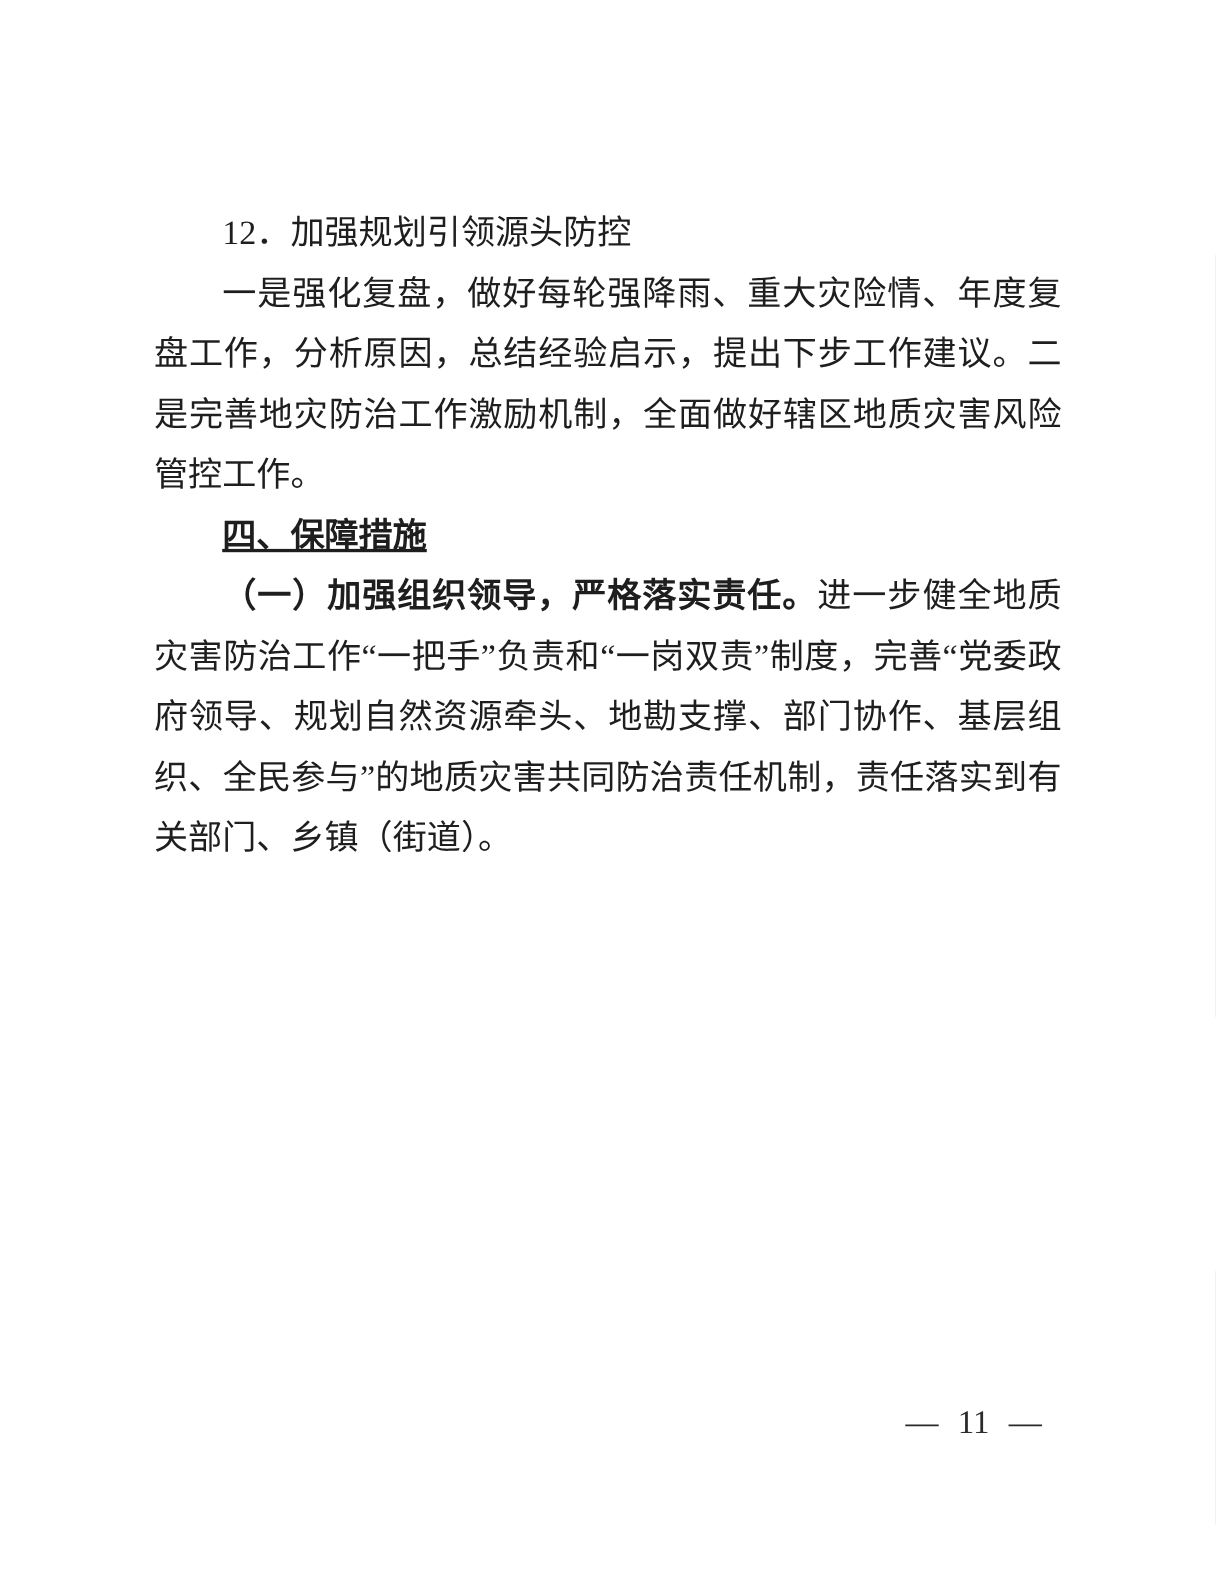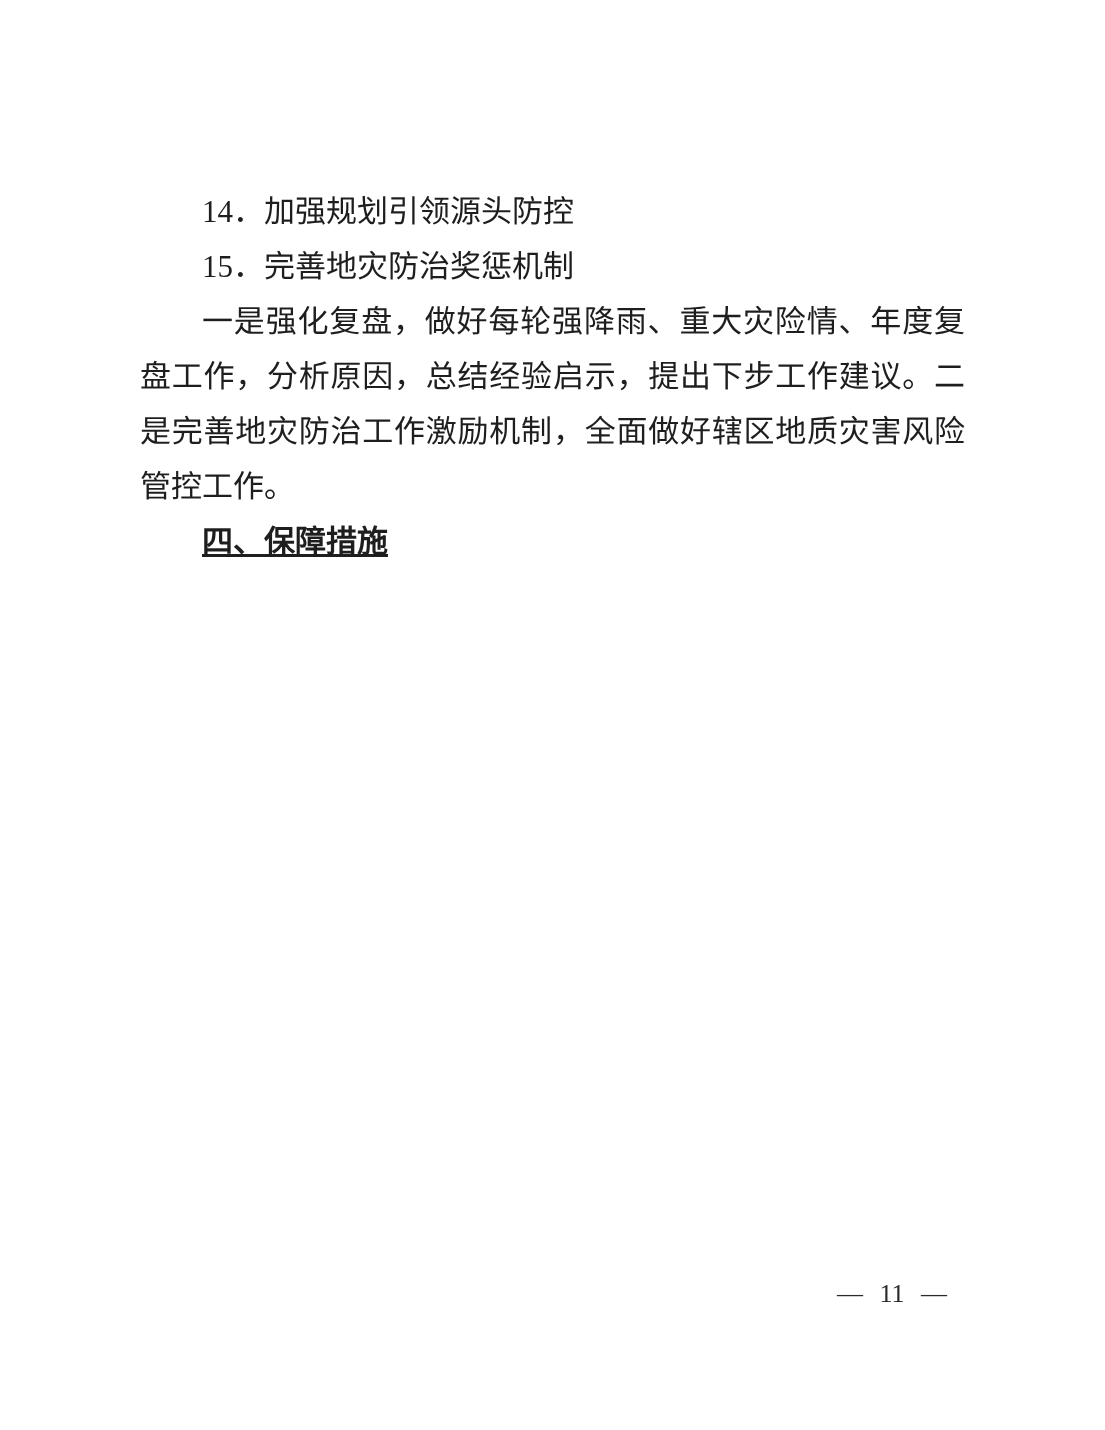--- a/index.html
+++ b/index.html
@@ -35,34 +35,34 @@
     text-decoration: underline;
   }
   .seg { font-weight: inherit; }
   .seg.bold {
     font-weight: 700;
   }
   .footer {
     position: absolute;
     top: 1276px;
     right: 158px;
-    font-size: 26px;
+    font-size: 30px;
     line-height: 36px;
     color: #2a2a2a;
     font-family: "Liberation Serif", "DejaVu Serif", serif;
     word-spacing: 10px;
     white-space: nowrap;
   }
 </style>
 </head>
 <body>
 
 <div class="page">
   <div id="content">
-      <p class="para indent"><span class="seg">14．加强规划引领源头防控</span></p>
-      <p class="para indent"><span class="seg">15．完善地灾防治奖惩机制</span></p>
+      <p class="para indent"><span class="seg">12．加强规划引领源头防控</span></p>
       <p class="para indent"><span class="seg">一是强化复盘，做好每轮强降雨、重大灾险情、年度复盘工作，分析原因，总结经验启示，提出下步工作建议。二是完善地灾防治工作激励机制，全面做好辖区地质灾害风险管控工作。</span></p>
       <p class="para indent hei"><span class="seg bold">四、保障措施</span></p>
+      <p class="para indent"><span class="seg bold">（一）加强组织领导，严格落实责任。</span><span class="seg">进一步健全地质灾害防治工作“一把手”负责和“一岗双责”制度，完善“党委政府领导、规划自然资源牵头、地勘支撑、部门协作、基层组织、全民参与”的地质灾害共同防治责任机制，责任落实到有关部门、乡镇（街道）。</span></p>
     </div>
   <div class="footer">
     <span>— 11 —</span>
   </div>
 </div>
 
 </body></html>

